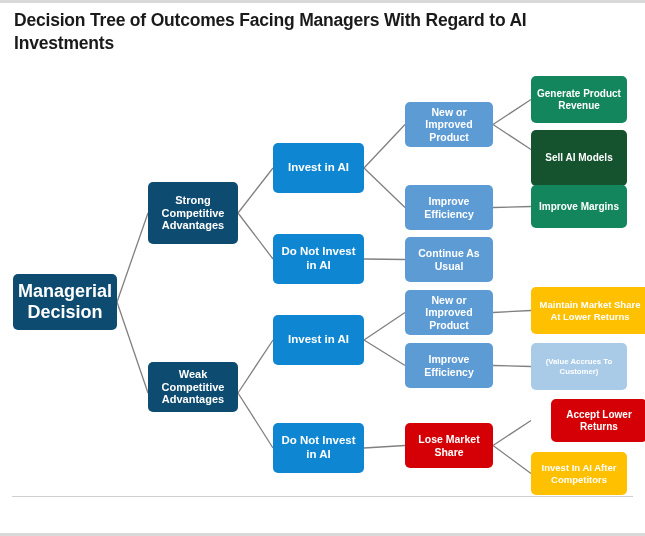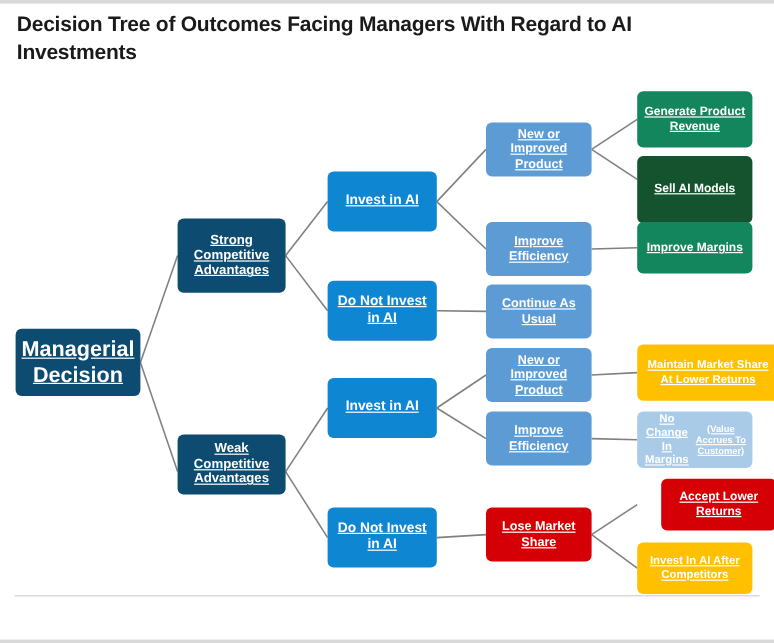--- a/index.html
+++ b/index.html
@@ -57,21 +57,20 @@
     border-radius: 5px;
     display: flex;
     align-items: center;
     justify-content: center;
     text-align: center;
     color: #ffffff;
     font-weight: bold;
     line-height: 1.18;
     padding: 14px 3px;
     overflow: hidden;
-    text-decoration: underline;
   }
   .node .sub {
     font-size: 0.82em;
   }
   .footer-rule {
     position: absolute;
     left: 12px;
     top: 496px;
     width: 621px;
     height: 1px;
@@ -171,21 +170,20 @@
         <div class="node" style="left: 531px; top: 68px; width: 96px; height: 56px; background: #14532d; font-size: 10px;">
           <span>Sell AI Models</span>
         </div>
         <div class="node" style="left: 531px; top: 123px; width: 96px; height: 43px; background: rgb(19, 134, 94); font-size: 10px;">
           <span>Improve Margins</span>
         </div>
         <div class="node" style="left: 531px; top: 225px; width: 118px; height: 47px; background: rgb(255, 192, 0); font-size: 9.5px; color: rgb(255, 255, 255);">
           <span>Maintain Market Share At Lower Returns</span>
         </div>
         <div class="node" style="left: 531px; top: 281px; width: 96px; height: 47px; background: rgb(169, 203, 232); font-size: 9.5px; color: rgb(255, 255, 255);">
-          <span>No Change In Margins </span>
           <span class="sub">(Value Accrues To Customer)</span>
         </div>
         <div class="node" style="left: 531px; top: 337px; width: 96px; height: 43px; background: rgb(213, 0, 5); font-size: 10px; margin-left: 20px;">
           <span>Accept Lower Returns</span>
         </div>
         <div class="node" style="left: 531px; top: 390px; width: 96px; height: 43px; background: rgb(255, 192, 0); font-size: 9.5px; color: rgb(255, 255, 255);">
           <span>Invest In AI After Competitors</span>
         </div>
       </div>
   </div>

